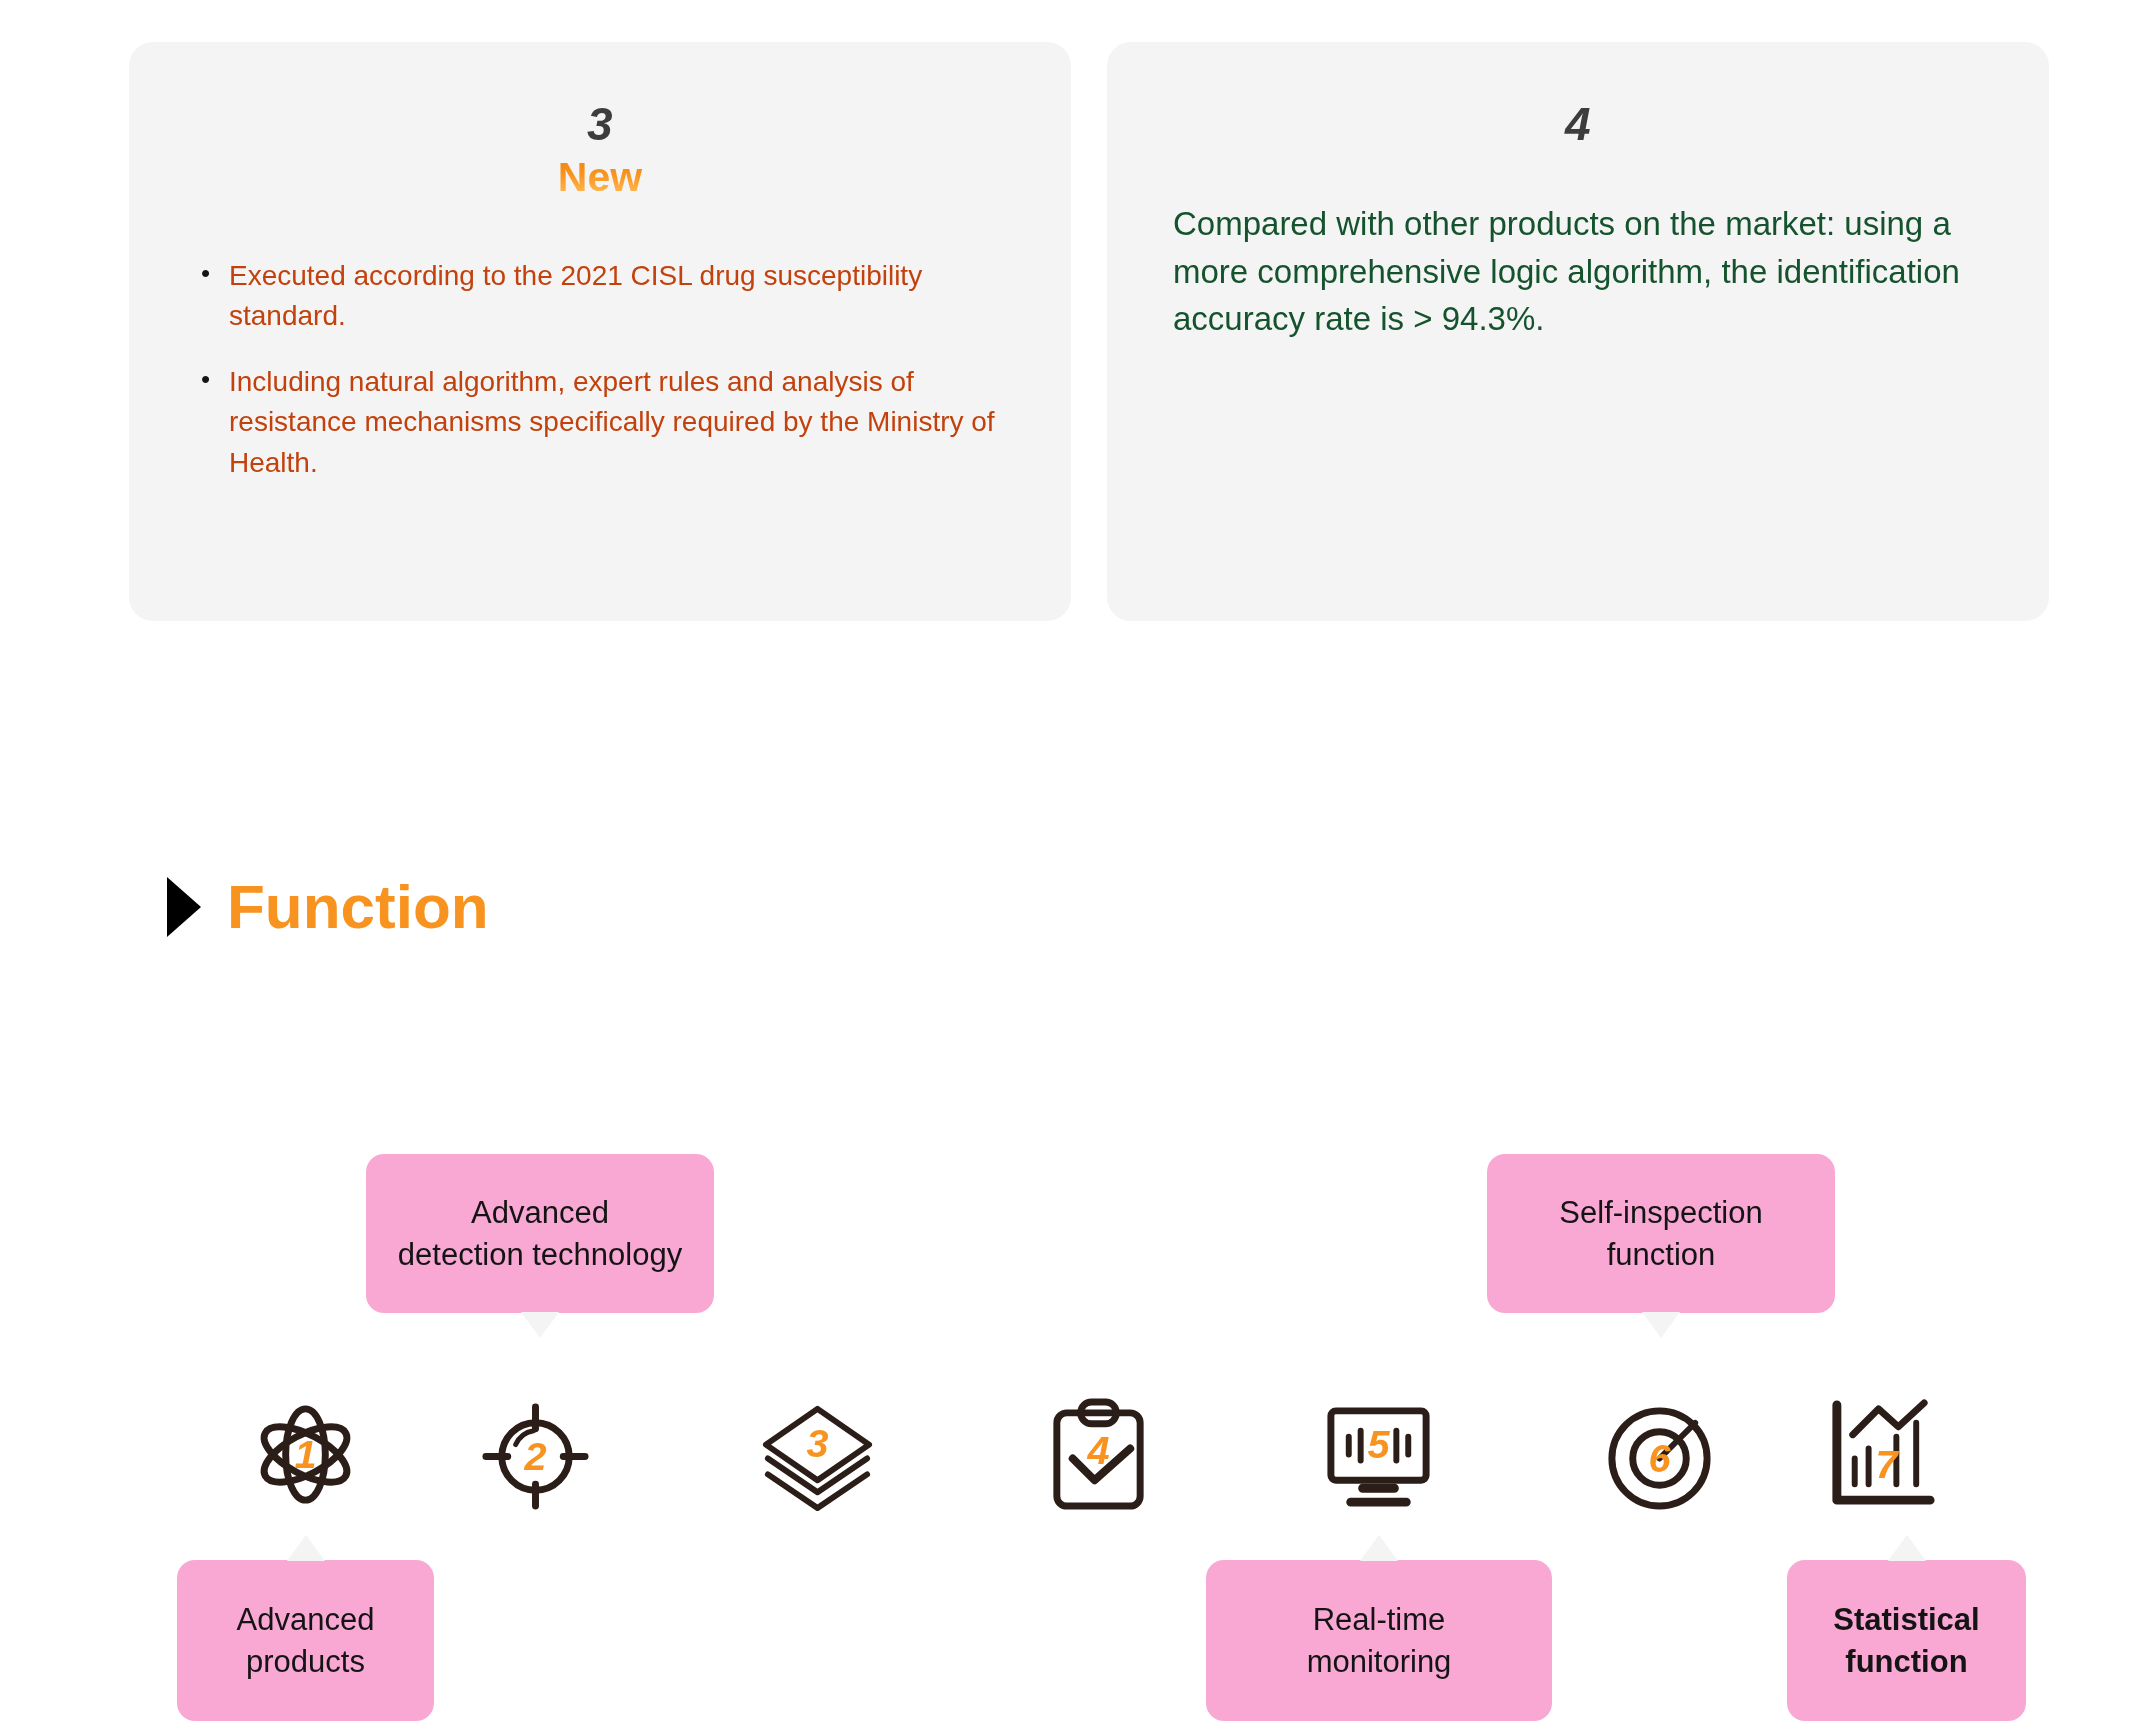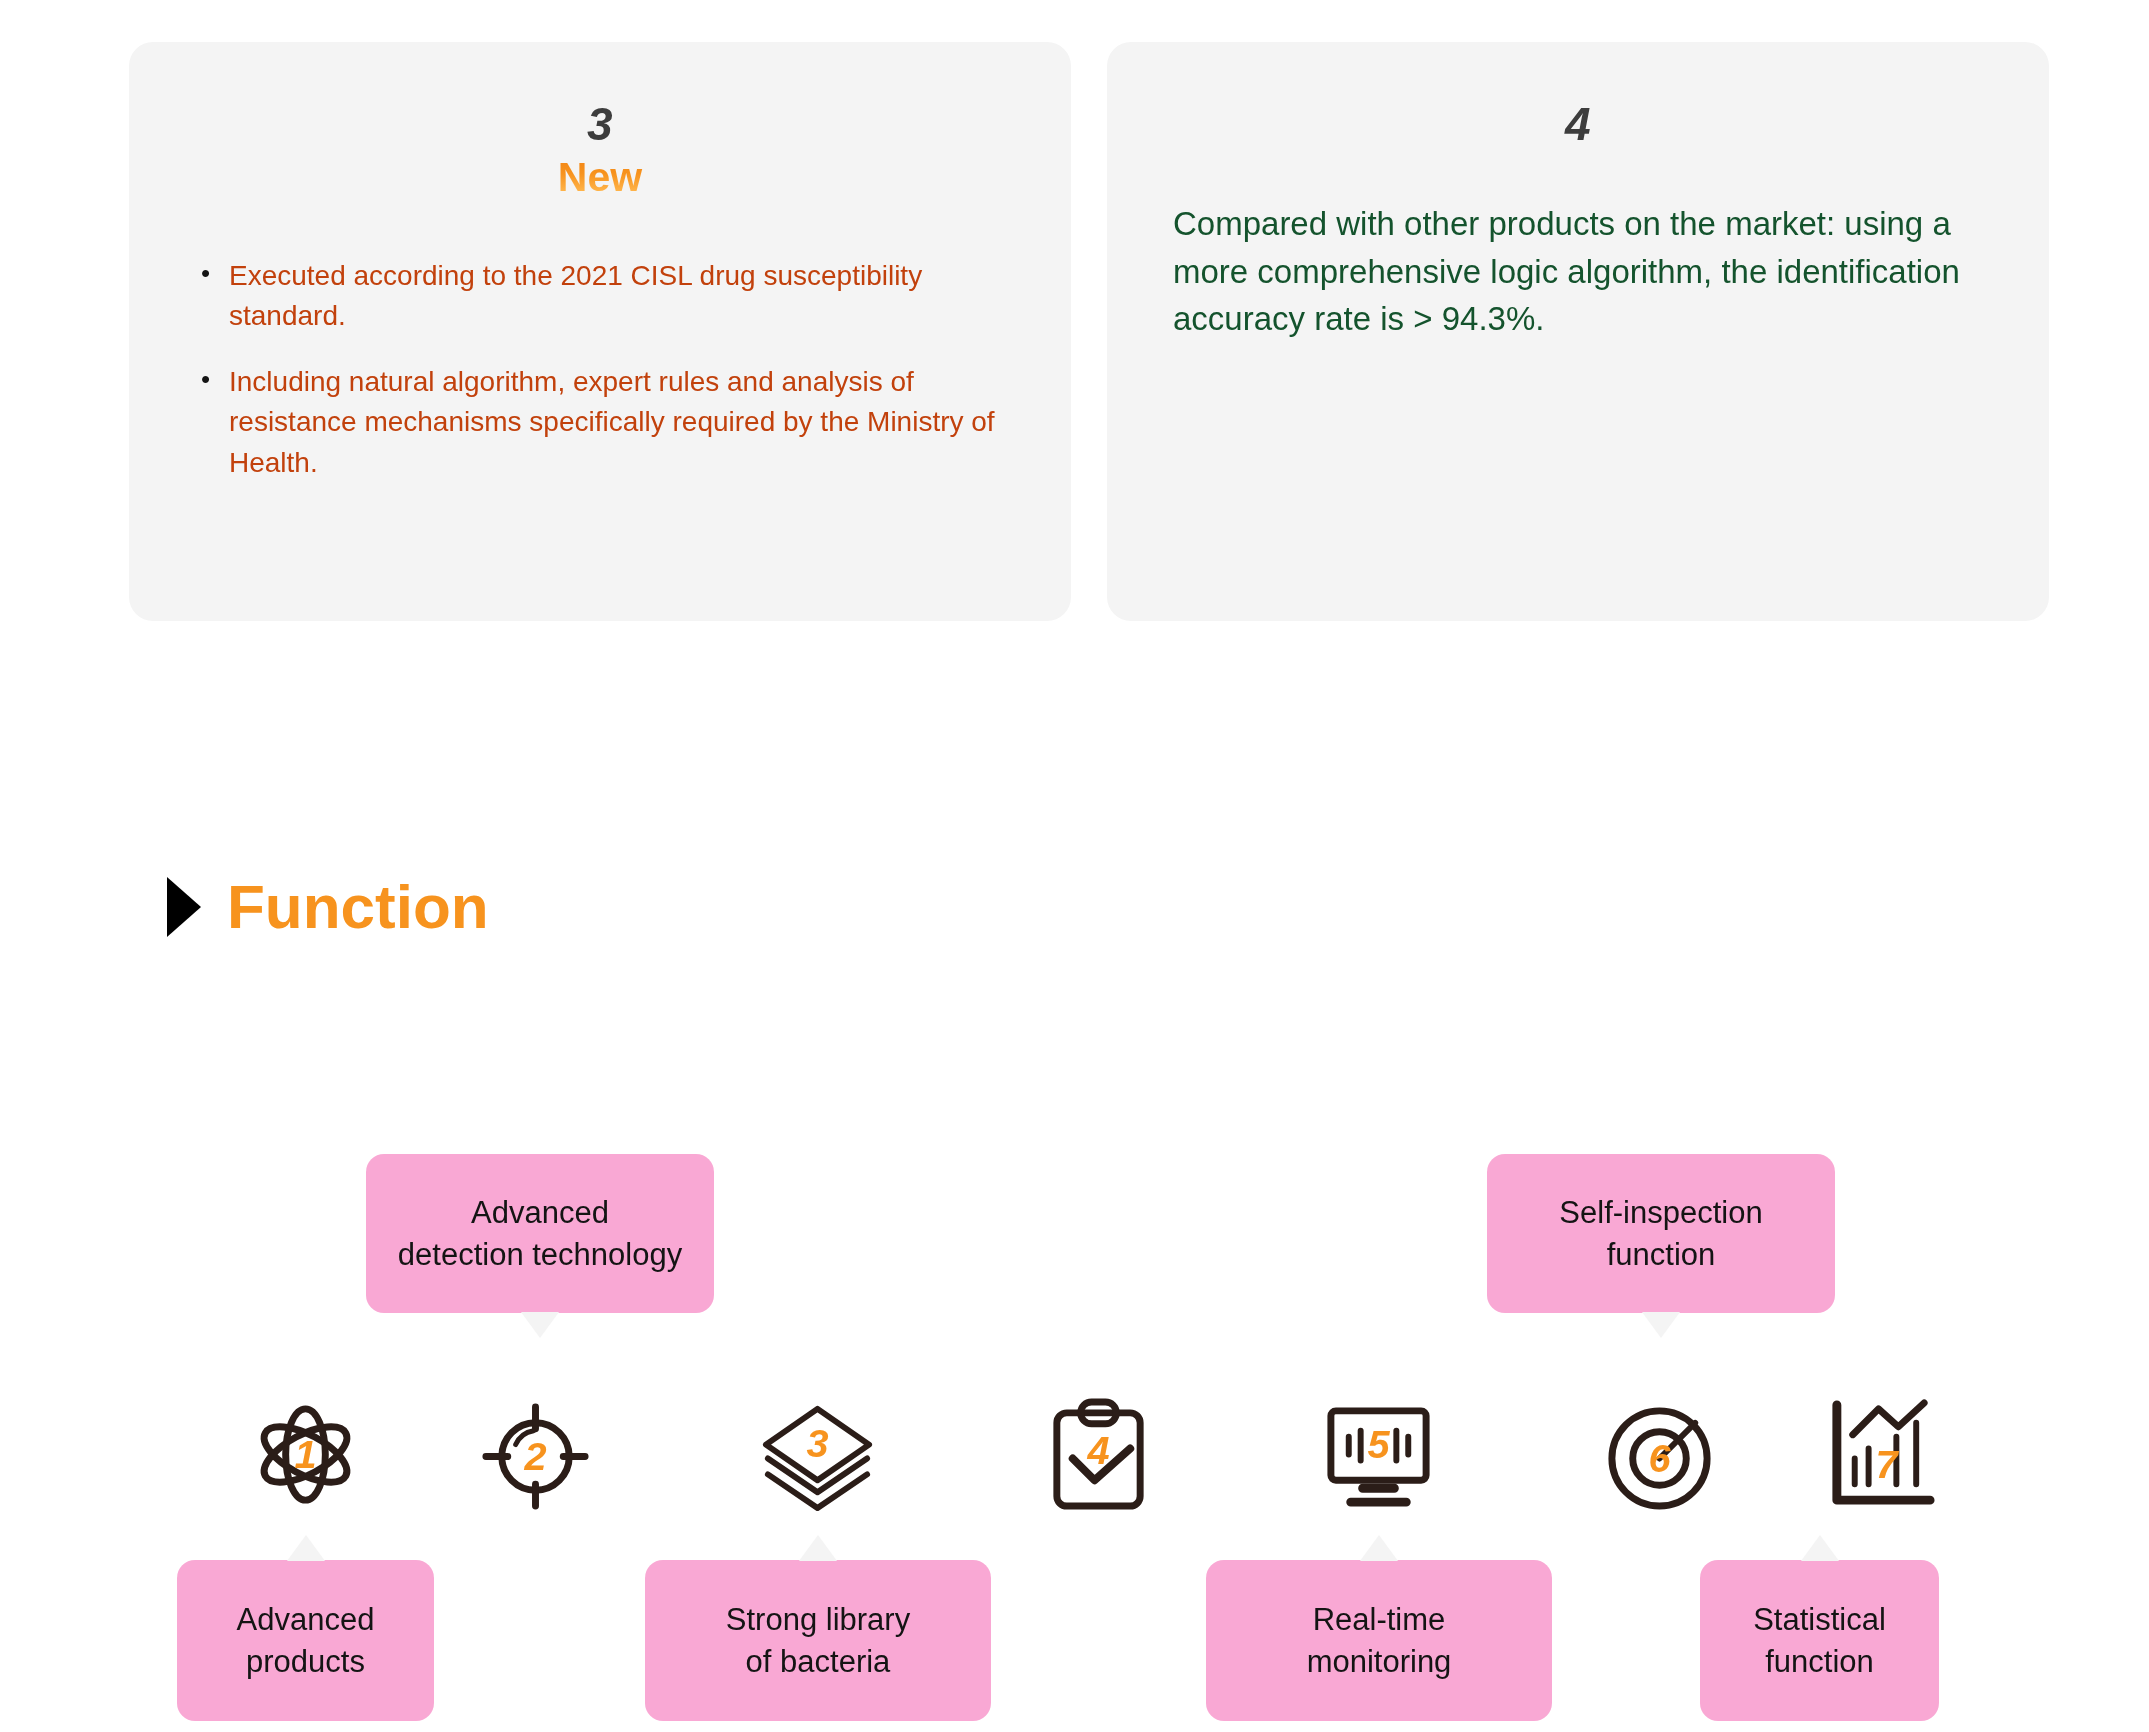--- a/index.html
+++ b/index.html
@@ -270,35 +270,29 @@
       </svg>
     </div>
 
     <div class="callout bottom" style="left:177px; top:416px; width:257px; height:161px;">
       <span>
         <span>Advanced</span><br>
         <span>products</span>
       </span>
     </div>
 
-    <div class="callout bottom" style="left:645px; top:416px; width:346px; height:161px;">
-      <span>
-        <span>Strong library</span><br>
-        <span>of bacteria</span>
-      </span>
-    </div>
 
     <div class="callout bottom" style="left:1206px; top:416px; width:346px; height:161px;">
       <span>
         <span>Real-time</span><br>
         <span>monitoring</span>
       </span>
     </div>
 
-    <div class="callout bottom" style="left:1700px; top:416px; width:239px; height:161px;">
+    <div class="callout bottom" style="left:1787px; top:416px; width:239px; height:161px;font-weight:bold;">
       <span>
         <span>Statistical</span><br>
         <span>function</span>
       </span>
     </div>
 
   </div>
 </div>
 
 

